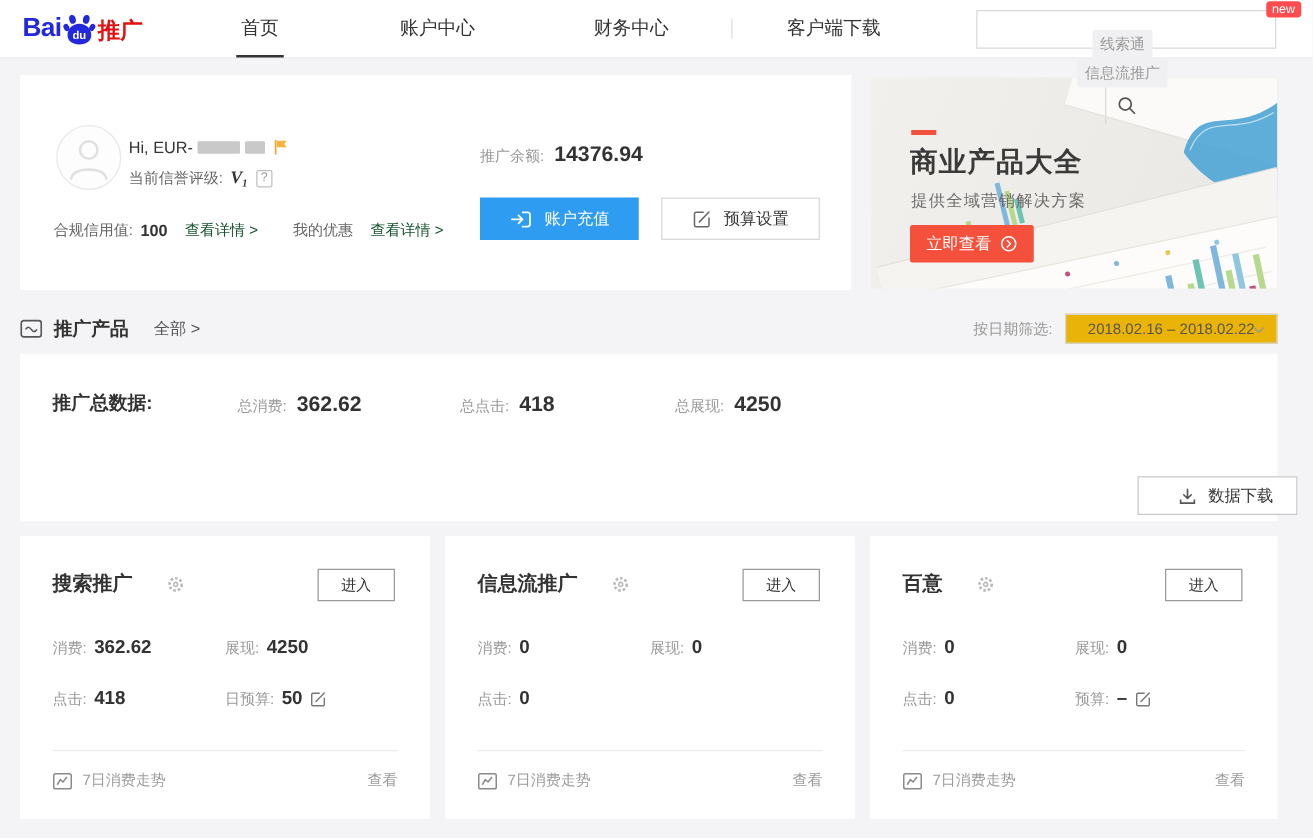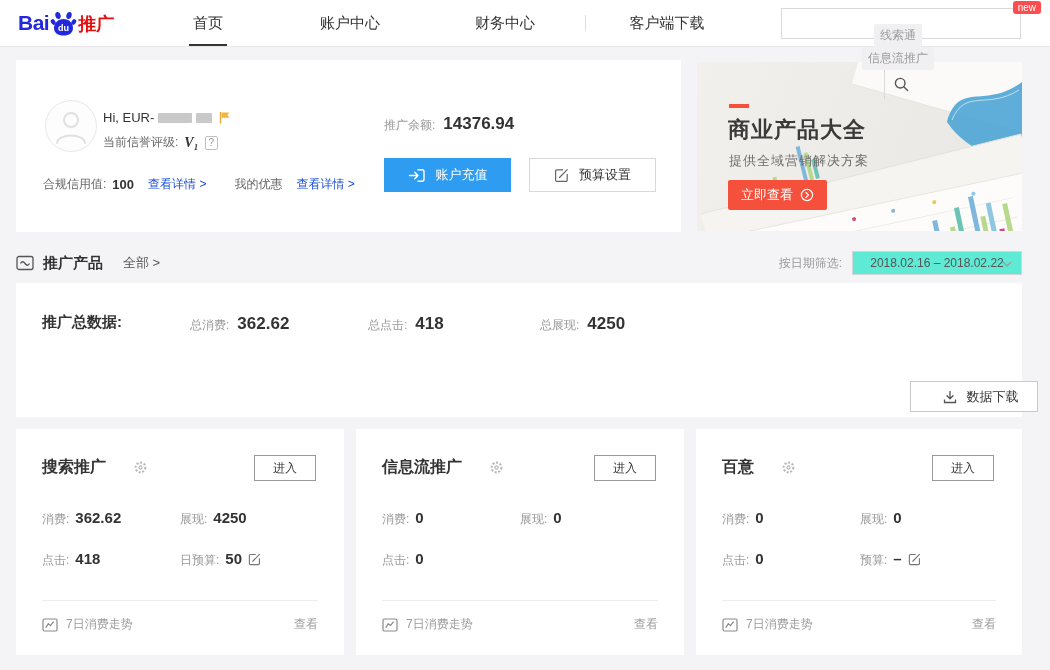--- a/index.html
+++ b/index.html
@@ -29,21 +29,21 @@
   .avatar { position:absolute; left:29px; top:40px; width:52px; height:52px; border:1px solid #e8e8e8; border-radius:50%; background:#fdfdfd; display:flex; align-items:center; justify-content:center; }
   .greeting-row { position:absolute; left:87px; top:50px; display:flex; align-items:center; font-size:13px; color:#333; }
   .redact { display:inline-block; height:10px; background:#c9c9c9; border-radius:1px; margin-left:4px; }
   .redact.a { width:34px; } .redact.b { width:16px; }
   .flag { margin-left:6px; }
   .rating-row { position:absolute; left:87px; top:74px; display:flex; align-items:center; font-size:12px; color:#666; }
   .rating-v { font-family:"Liberation Serif","DejaVu Serif",serif; font-style:italic; font-weight:bold; font-size:14px; color:#333; margin-left:6px; }
   .q-badge { display:inline-block; margin-left:6px; border:1px solid #c0c0c0; color:#999; font-size:10px; line-height:12px; padding:0 3px; border-radius:2px; cursor:pointer; }
   .credit-row { position:absolute; left:27px; top:116px; display:flex; align-items:center; font-size:12px; color:#666; }
   .credit-value { font-size:13px; font-weight:bold; color:#333; margin-left:6px; }
-  .link-gray { color:#1d4ed8; margin-left:14px; cursor:pointer; }
+  .link-gray { color:#14532d; margin-left:14px; cursor:pointer; }
   .coupon-label { margin-left:28px; color:#666; }
   .balance-row { position:absolute; left:368px; top:54px; display:flex; align-items:baseline; }
   .balance-label { font-size:12px; color:#999; }
   .balance-value { font-size:17px; font-weight:bold; color:#333; margin-left:8px; }
   .btn { display:flex; align-items:center; justify-content:center; gap:10px; font-size:13px; cursor:pointer; }
   .btn-recharge { position:absolute; left:368px; top:98px; width:127px; height:34px; background:#2e9cf0; color:#fff; border:none; }
   .btn-budget { position:absolute; left:513px; top:98px; width:127px; height:34px; background:#fff; color:#333; border:1px solid #d9d9d9; }
 
   
   .banner { left:697px; top:62px; width:325px; height:169px; background:linear-gradient(110deg,#f2f0ed 0%,#edebe7 55%,#e9e7e3 100%); overflow:hidden; cursor:pointer; }
@@ -52,21 +52,21 @@
   .banner-title { position:absolute; left:31px; top:53px; font-size:22px; font-weight:bold; color:#3a3a3a; letter-spacing:1px; }
   .banner-sub { position:absolute; left:32px; top:90px; font-size:13px; color:#6b6b6b; letter-spacing:1px; }
   .banner-cta { position:absolute; left:31px; top:118px; height:30px; padding:0 13px; background:#f4503c; color:#fff; border:none; border-radius:2px; display:flex; align-items:center; gap:7px; font-size:13px; cursor:pointer; }
 
   
   .section-header { position:absolute; left:16px; top:248px; width:1006px; height:30px; display:flex; align-items:center; }
   .section-title { font-size:15px; font-weight:bold; color:#333; margin-left:9px; }
   .all-link { font-size:13px; color:#555; margin-left:20px; cursor:pointer; }
   .date-filter { margin-left:auto; display:flex; align-items:center; }
   .date-label { font-size:12px; color:#999; margin-right:10px; }
-  .date-select { width:170px; height:24px; background:#5eead4; border:1px solid #d5d5d5; display:flex; align-items:center; justify-content:center; position:relative; font-size:12px; color:#555; cursor:pointer; }
+  .date-select { width:170px; height:24px; background:#eab308; border:1px solid #d5d5d5; display:flex; align-items:center; justify-content:center; position:relative; font-size:12px; color:#555; cursor:pointer; }
   .date-select svg { position:absolute; right:9px; top:9px; }
 
   .totals-panel { left:16px; top:283px; width:1006px; height:134px; }
   .totals-title { position:absolute; left:26px; top:30px; font-size:15px; font-weight:bold; color:#333; }
   .tstat { position:absolute; top:31px; display:flex; align-items:baseline; }
   .tstat-label { font-size:12px; color:#999; }
   .tstat-value { font-size:17px; font-weight:bold; color:#333; margin-left:8px; }
   .tstat.t0 { left:174px; } .tstat.t1 { left:352px; } .tstat.t2 { left:524px; }
   .btn-outline { position:absolute; top:98px; height:31px; width:128px; background:#fff; border:1px solid #c9c9c9; color:#333; font-size:13px; display:flex; align-items:center; justify-content:center; gap:9px; cursor:pointer; }
   .btn-datacenter { left:699px; } .btn-download { left:894px;padding-left:12px; }

